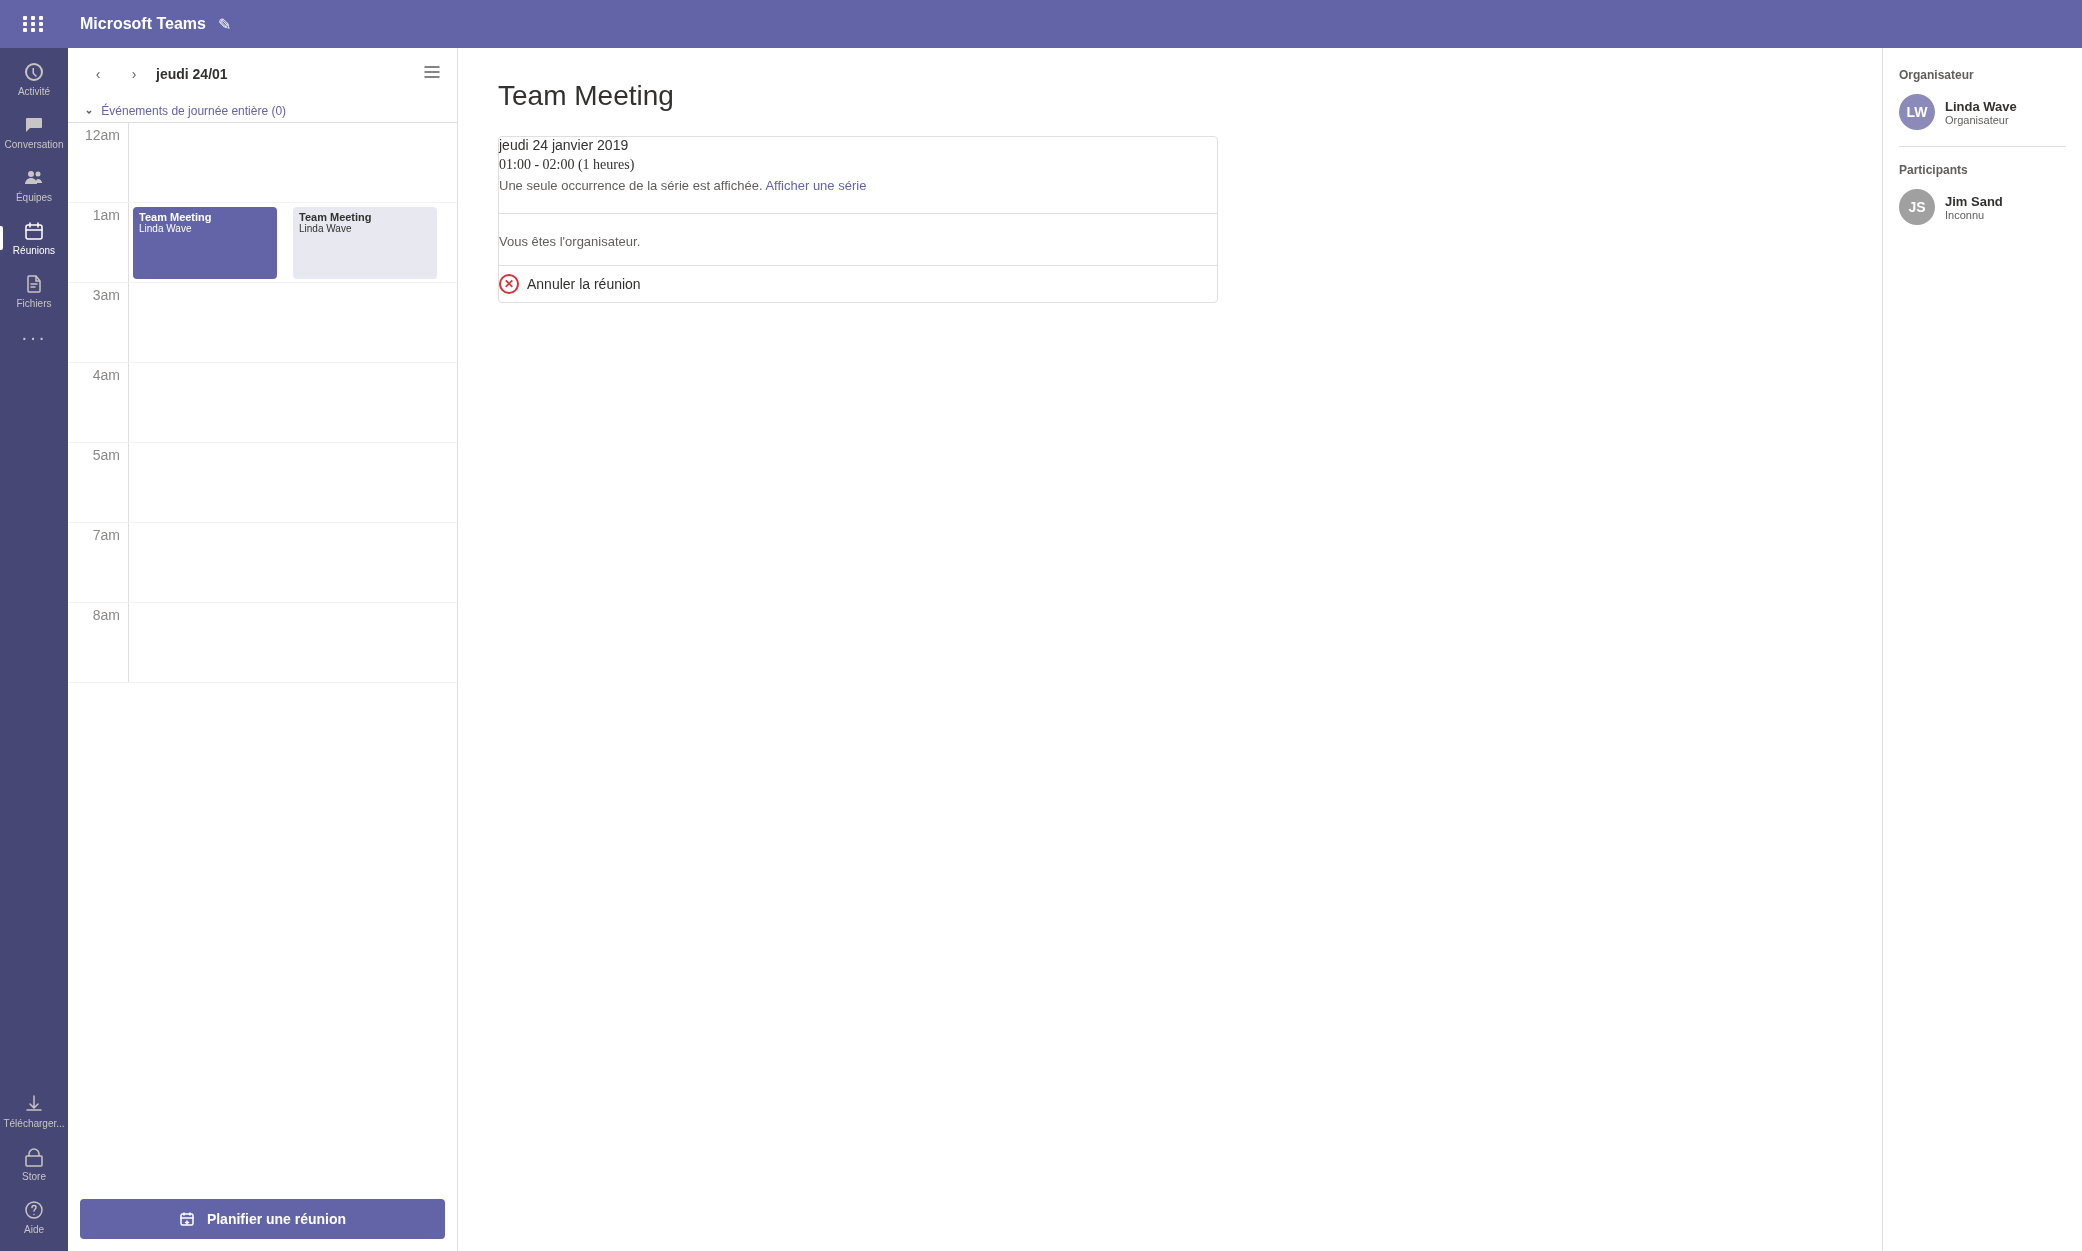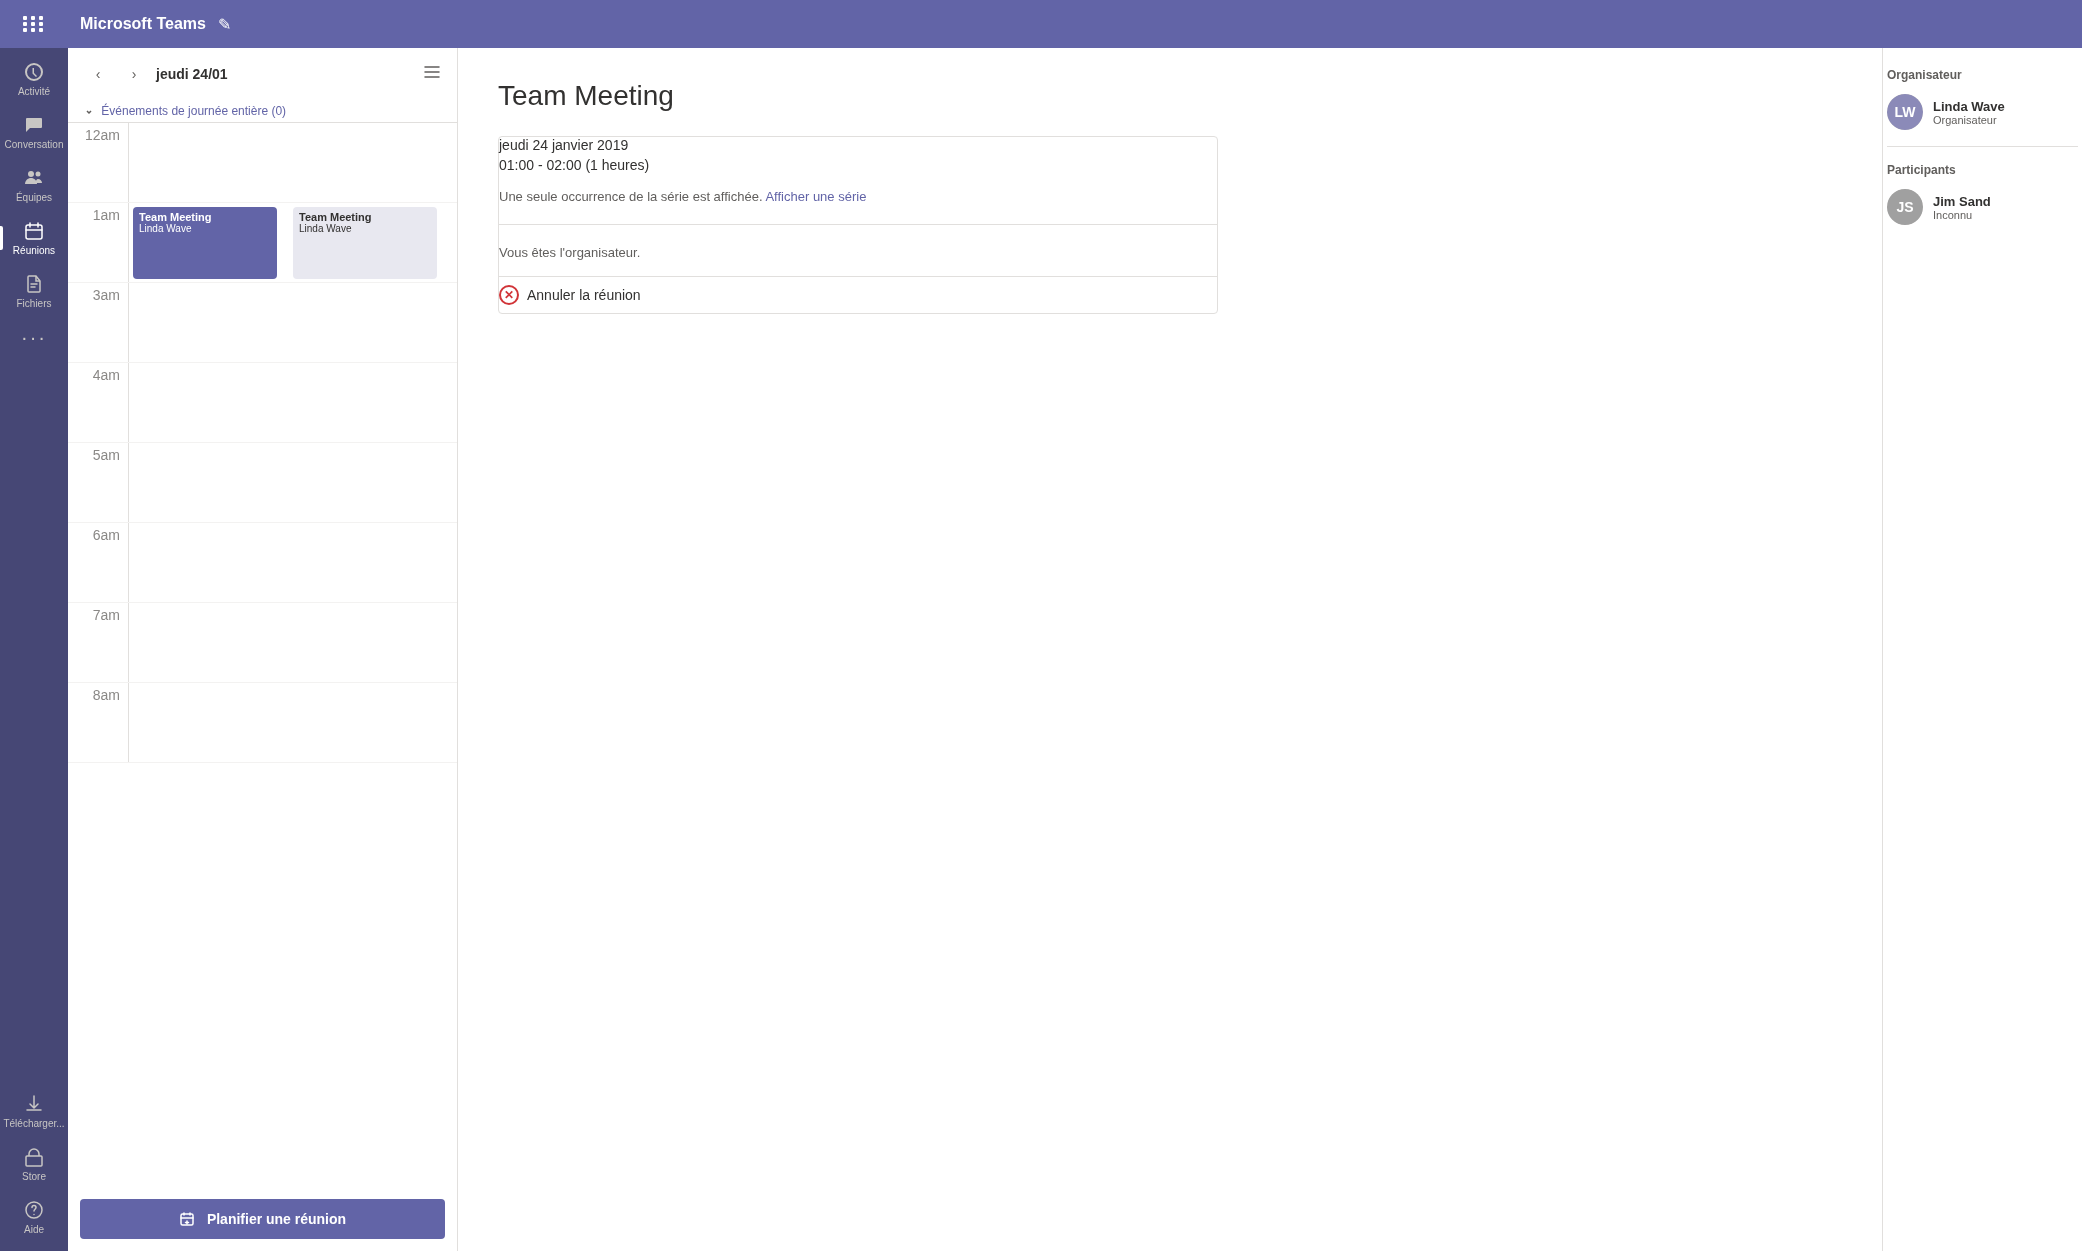--- a/index.html
+++ b/index.html
@@ -256,21 +256,22 @@
       max-width: 720px;
     }
     .meeting-date {
       font-size: 14px;
       color: #323130;
       margin-bottom: 4px;
     }
     .meeting-time {
       font-size: 14px;
       color: #323130;
-      margin-bottom: 16px;
+      margin-bottom: 5px;
+      font-family: Liberation Serif, serif;
     }
     .series-notice {
       font-size: 13px;
       color: #605e5c;
       margin-bottom: 20px;
       padding-bottom: 20px;
       border-bottom: 1px solid #e1dfdd;
     }
     .series-link {
       color: #6264a7;
@@ -305,21 +306,21 @@
     .cancel-label {
       font-size: 14px;
       color: #323130;
     }
 
     
     .right-panel {
       width: 200px;
       background: white;
       border-left: 1px solid #e1dfdd;
-      padding: 20px 4px;
+      padding: 20px 16px;
       overflow-y: auto;
       flex-shrink: 0;
     }
     .panel-section-title {
       font-size: 12px;
       font-weight: 600;
       color: #605e5c;
       margin-bottom: 12px;
     }
     .person-row {
@@ -530,24 +531,20 @@
           <div class="time-row">
             <div class="time-label">4am</div>
             <div class="time-line"></div>
           </div>
 
           <div class="time-row">
             <div class="time-label">5am</div>
             <div class="time-line"></div>
           </div>
 
-          <div class="time-row">
-            <div class="time-label">6am</div>
-            <div class="time-line"></div>
-          </div>
 
           <div class="time-row">
             <div class="time-label">7am</div>
             <div class="time-line"></div>
           </div>
 
           <div class="time-row">
             <div class="time-label">8am</div>
             <div class="time-line"></div>
           </div>

